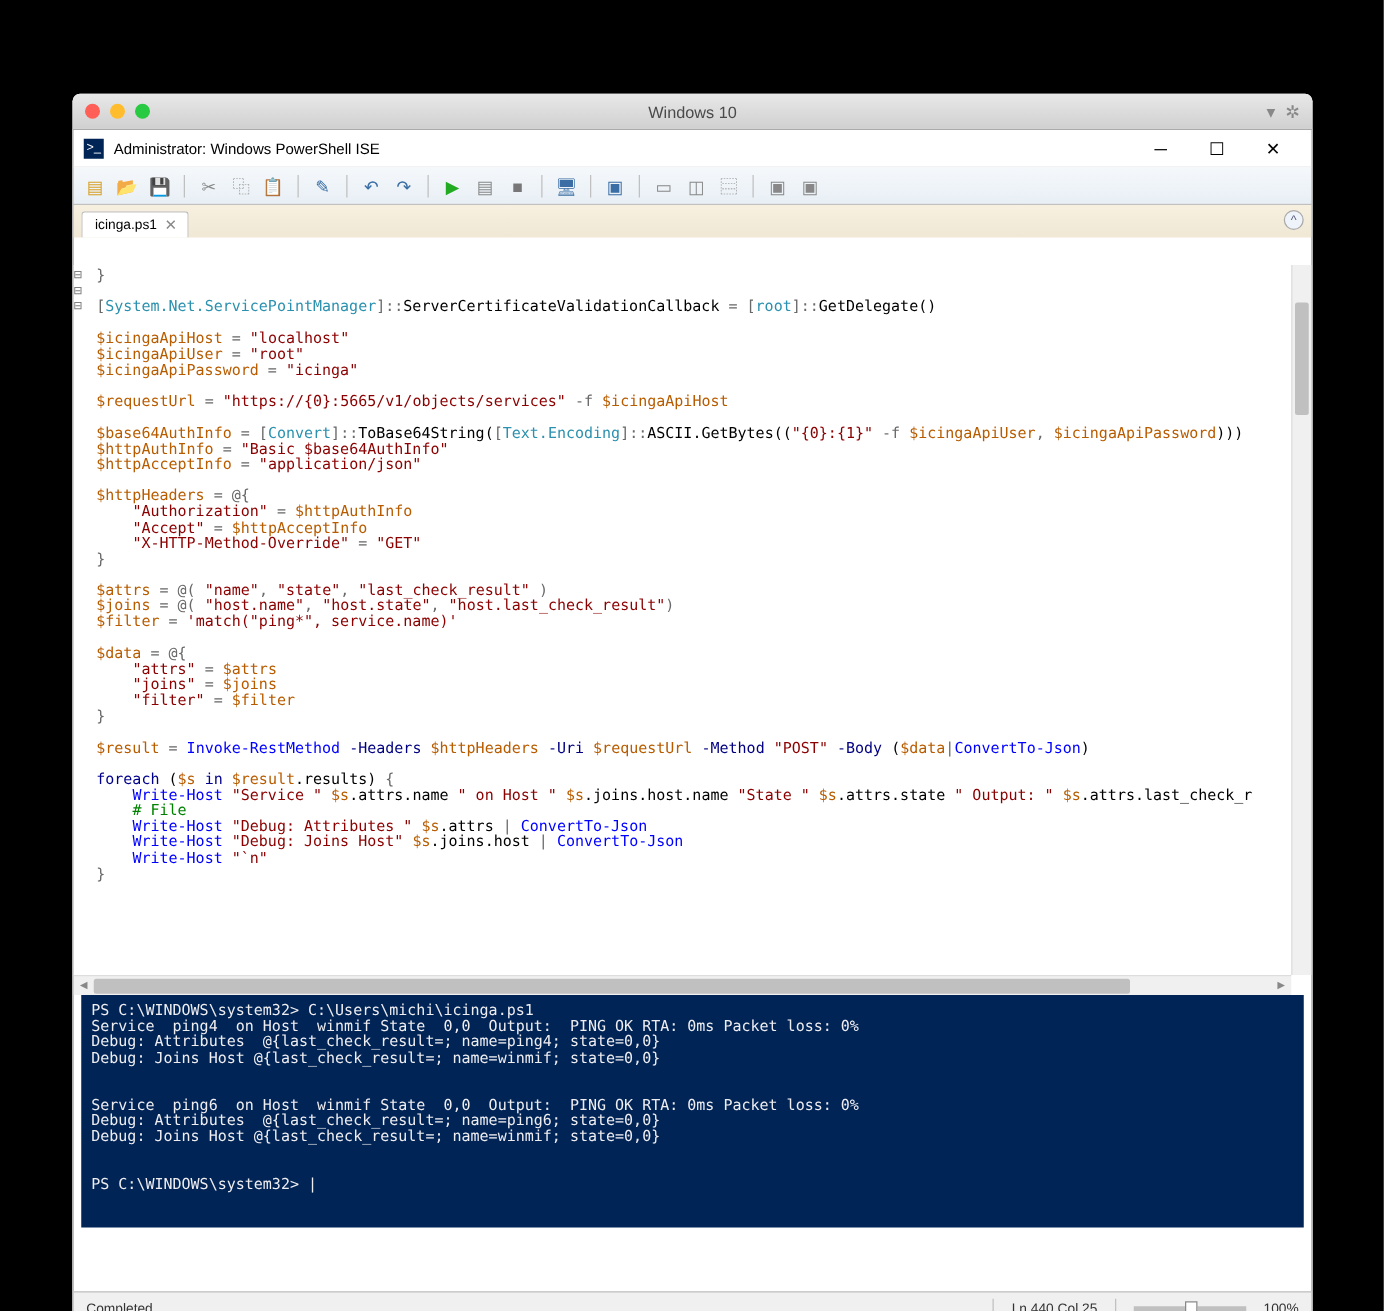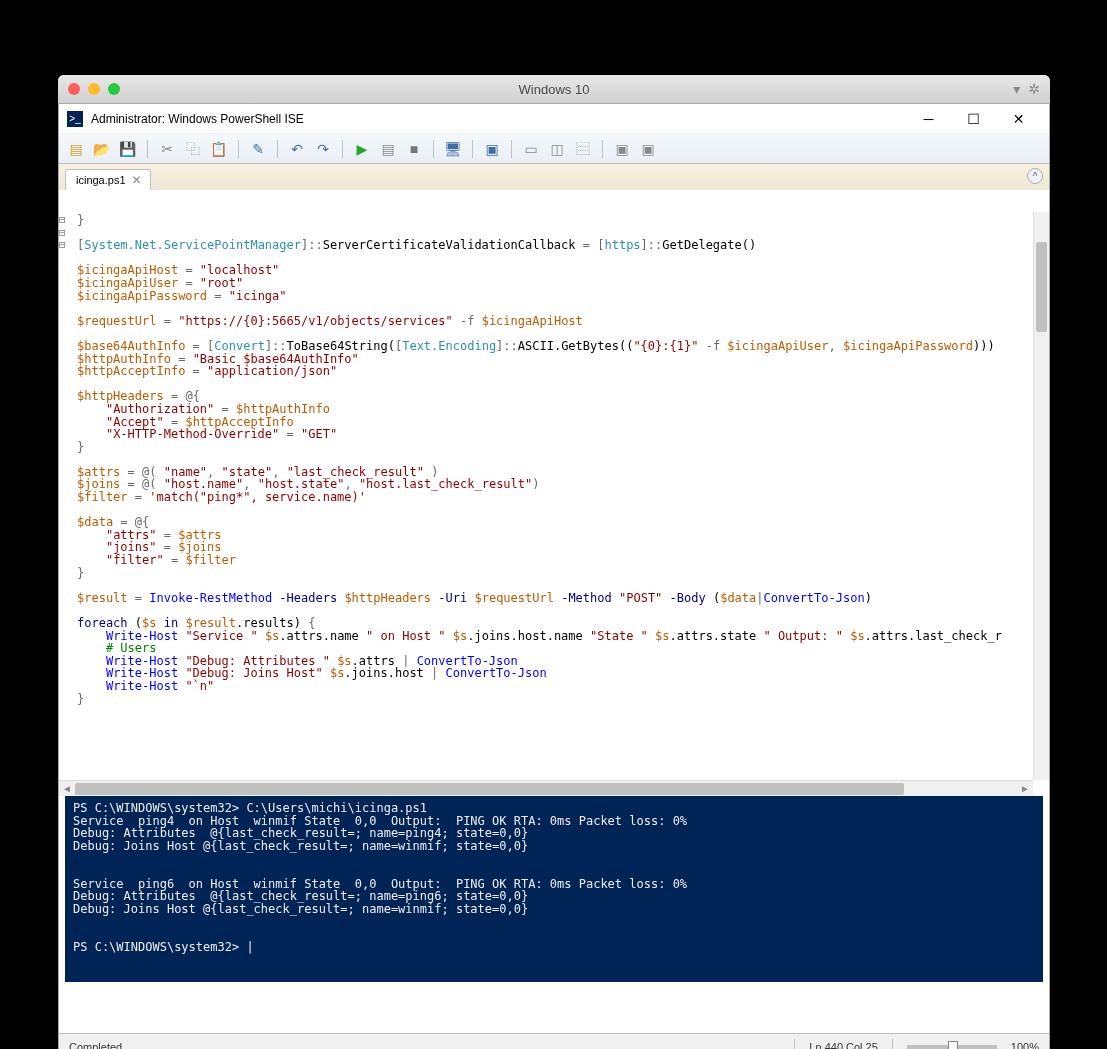--- a/index.html
+++ b/index.html
@@ -165,21 +165,21 @@
  
  
  
  
  
  
  
 </div>
       <div class="code" id="code"><span class="t-op">}</span>
 
-<span class="t-op">[</span><span class="t-type">System.Net.ServicePointManager</span><span class="t-op">]::</span>ServerCertificateValidationCallback <span class="t-op">=</span> <span class="t-op">[</span><span class="t-type">https</span><span class="t-op">]::</span>GetDelegate()
+<span class="t-op">[</span><span class="t-type">System.Net.ServicePointManager</span><span class="t-op">]::</span>ServerCertificateValidationCallback <span class="t-op">=</span> <span class="t-op">[</span><span class="t-type">root</span><span class="t-op">]::</span>GetDelegate()
 
 <span class="t-var">$icingaApiHost</span> <span class="t-op">=</span> <span class="t-str">"localhost"</span>
 <span class="t-var">$icingaApiUser</span> <span class="t-op">=</span> <span class="t-str">"root"</span>
 <span class="t-var">$icingaApiPassword</span> <span class="t-op">=</span> <span class="t-str">"icinga"</span>
 
 <span class="t-var">$requestUrl</span> <span class="t-op">=</span> <span class="t-str">"https://{0}:5665/v1/objects/services"</span> <span class="t-op">-f</span> <span class="t-var">$icingaApiHost</span>
 
 <span class="t-var">$base64AuthInfo</span> <span class="t-op">=</span> <span class="t-op">[</span><span class="t-type">Convert</span><span class="t-op">]::</span>ToBase64String(<span class="t-op">[</span><span class="t-type">Text.Encoding</span><span class="t-op">]::</span>ASCII.GetBytes((<span class="t-str">"{0}:{1}"</span> <span class="t-op">-f</span> <span class="t-var">$icingaApiUser</span><span class="t-op">,</span> <span class="t-var">$icingaApiPassword</span>)))
 <span class="t-var">$httpAuthInfo</span> <span class="t-op">=</span> <span class="t-str">"Basic $base64AuthInfo"</span>
 <span class="t-var">$httpAcceptInfo</span> <span class="t-op">=</span> <span class="t-str">"application/json"</span>
@@ -197,21 +197,21 @@
 <span class="t-var">$data</span> <span class="t-op">=</span> <span class="t-op">@{</span>
     <span class="t-str">"attrs"</span> <span class="t-op">=</span> <span class="t-var">$attrs</span>
     <span class="t-str">"joins"</span> <span class="t-op">=</span> <span class="t-var">$joins</span>
     <span class="t-str">"filter"</span> <span class="t-op">=</span> <span class="t-var">$filter</span>
 <span class="t-op">}</span>
 
 <span class="t-var">$result</span> <span class="t-op">=</span> <span class="t-cmd">Invoke-RestMethod</span> <span class="t-param">-Headers</span> <span class="t-var">$httpHeaders</span> <span class="t-param">-Uri</span> <span class="t-var">$requestUrl</span> <span class="t-param">-Method</span> <span class="t-str">"POST"</span> <span class="t-param">-Body</span> (<span class="t-var">$data</span><span class="t-op">|</span><span class="t-cmd">ConvertTo-Json</span>)
 
 <span class="t-kw">foreach</span> (<span class="t-var">$s</span> <span class="t-kw">in</span> <span class="t-var">$result</span>.results) <span class="t-op">{</span>
     <span class="t-cmd">Write-Host</span> <span class="t-str">"Service "</span> <span class="t-var">$s</span>.attrs.name <span class="t-str">" on Host "</span> <span class="t-var">$s</span>.joins.host.name <span class="t-str">"State "</span> <span class="t-var">$s</span>.attrs.state <span class="t-str">" Output: "</span> <span class="t-var">$s</span>.attrs.last_check_r
-    <span class="t-cmt"># Users</span>
+    <span class="t-cmt"># File</span>
     <span class="t-cmd">Write-Host</span> <span class="t-str">"Debug: Attributes "</span> <span class="t-var">$s</span>.attrs <span class="t-op">|</span> <span class="t-cmd">ConvertTo-Json</span>
     <span class="t-cmd">Write-Host</span> <span class="t-str">"Debug: Joins Host"</span> <span class="t-var">$s</span>.joins.host <span class="t-op">|</span> <span class="t-cmd">ConvertTo-Json</span>
     <span class="t-cmd">Write-Host</span> <span class="t-str">"`n"</span>
 <span class="t-op">}</span>
 </div>
       <div class="editor-scroll-v">
         <div class="scroll-thumb-v"></div>
       </div>
     </div>
 

